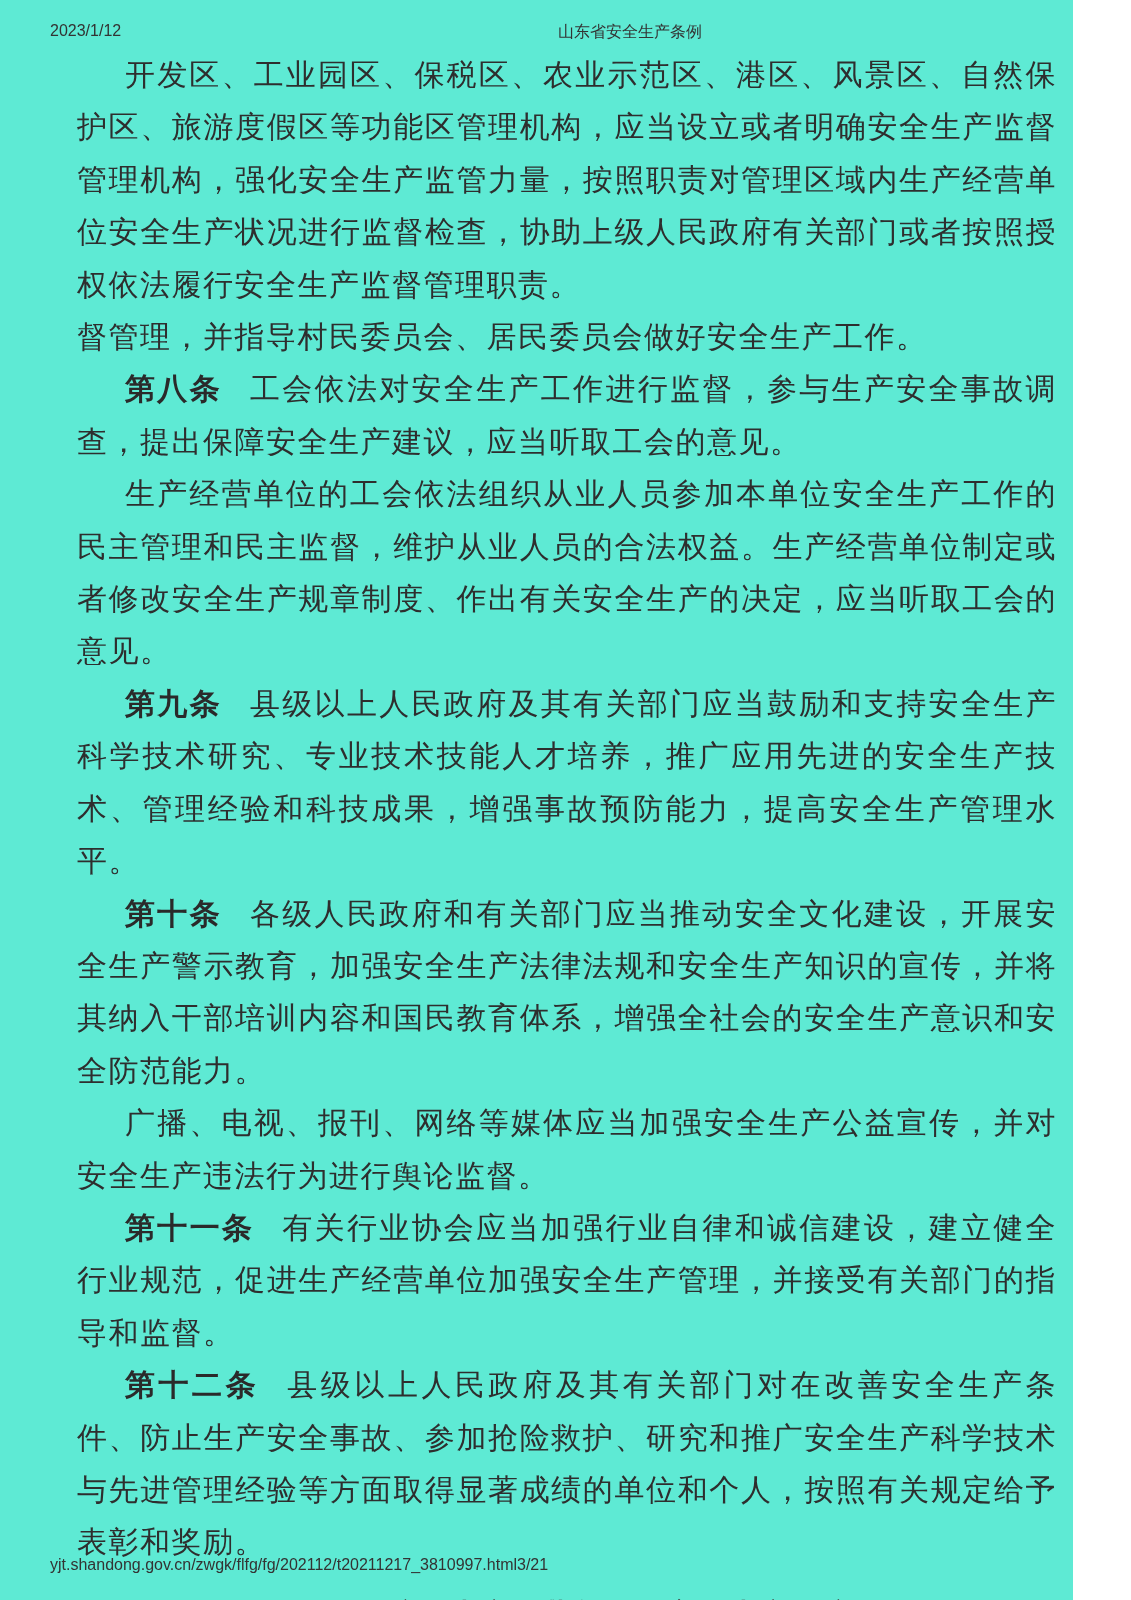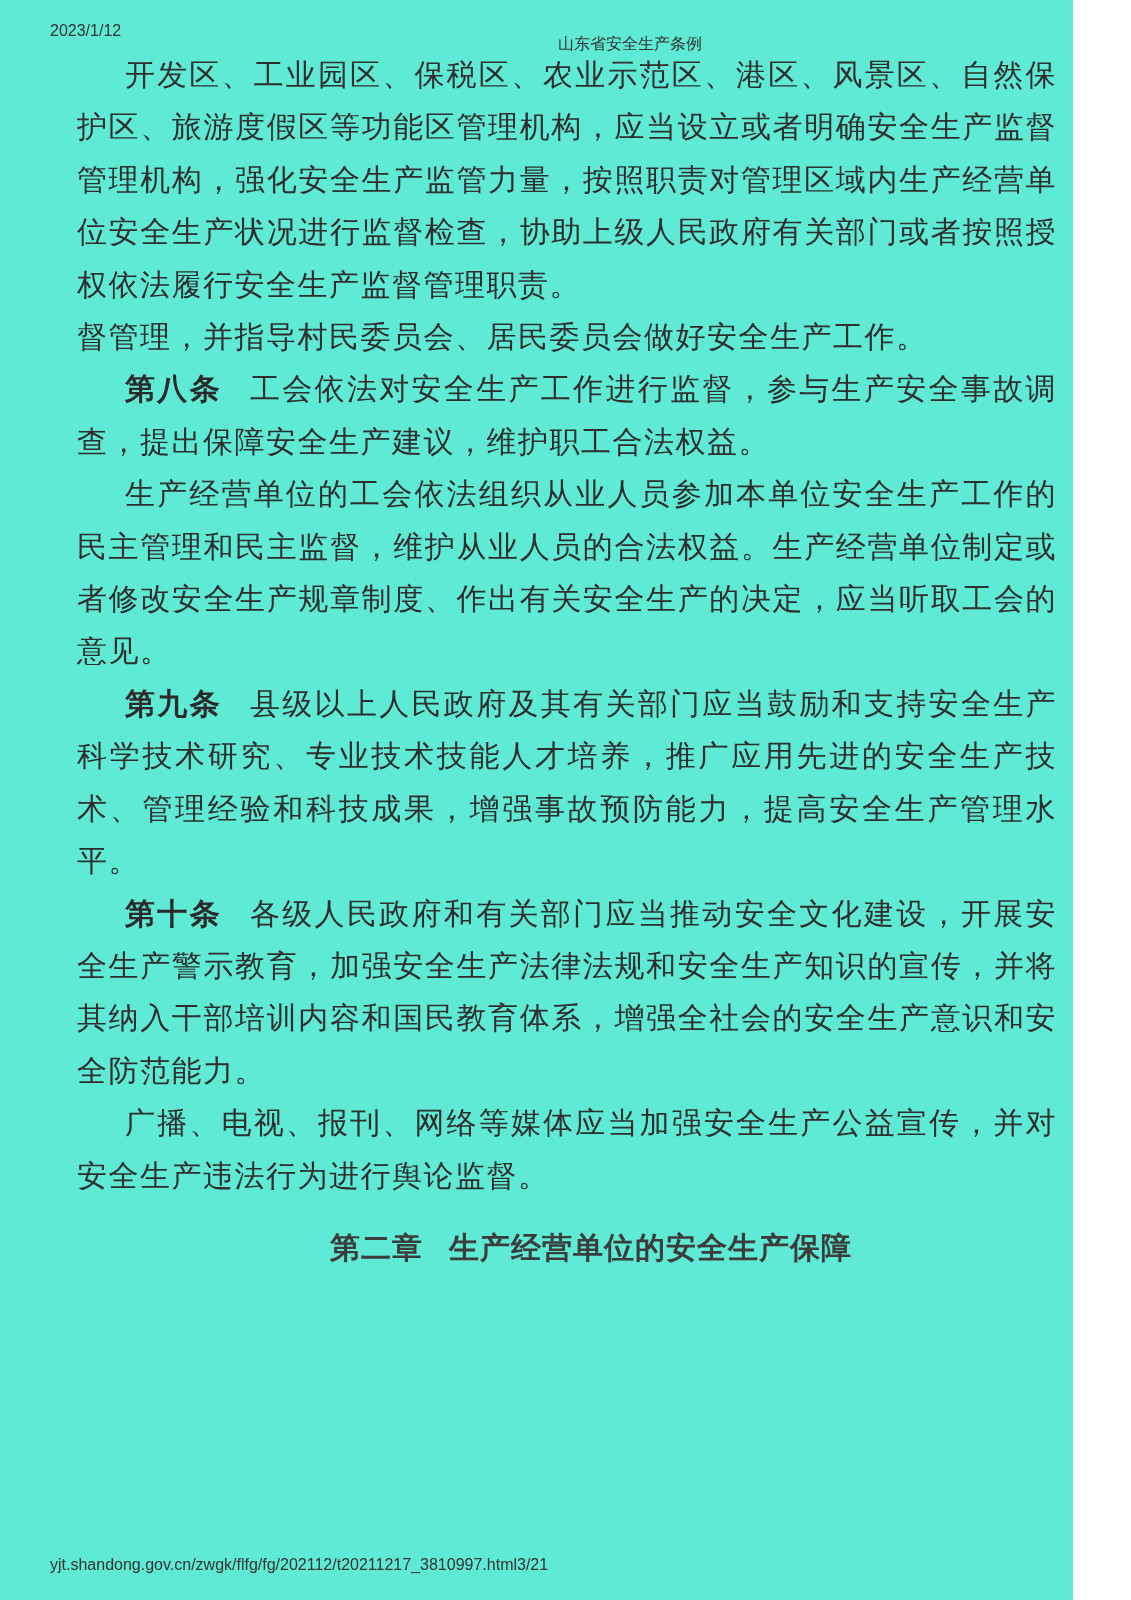--- a/index.html
+++ b/index.html
@@ -17,21 +17,21 @@
     position: absolute;
     top: 22px;
     left: 50px;
     right: 51px;
     height: 20px;
     font-family: "Liberation Sans", "DejaVu Sans", sans-serif;
     font-size: 16px;
     color: #333333;
   }
   .print-header .date { position: absolute; left: 0; top: 0; }
-  .print-header .doc-title { position: absolute; left: 508px; top: 12px; }
+  .print-header .doc-title { position: absolute; left: 508px; top: 0; }
   
   .content {
     position: absolute;
     left: 77px;
     top: 49px;
     width: 980px;
     font-size: 30px;
     line-height: 52.4px;
     letter-spacing: 1.5px;
     text-align: justify;
@@ -75,25 +75,27 @@
 <div class="page">
 
   <div class="print-header">
     <span class="date">2023/1/12</span>
     <span class="doc-title">山东省安全生产条例</span>
   </div>
 
   <div class="content">
     <p class="para"><span class="article-num"></span><span>开发区、工业园区、保税区、农业示范区、港区、风景区、自然保护区、旅游度假区等功能区管理机构，应当设立或者明确安全生产监督管理机构，强化安全生产监管力量，按照职责对管理区域内生产经营单位安全生产状况进行监督检查，协助上级人民政府有关部门或者按照授权依法履行安全生产监督管理职责。</span></p>
     <p class="para continuation"><span class="article-num"></span><span>督管理，并指导村民委员会、居民委员会做好安全生产工作。</span></p>
-    <p class="para"><span class="article-num">第八条</span><span>工会依法对安全生产工作进行监督，参与生产安全事故调查，提出保障安全生产建议，维护职工合法权益。</span></p>
+    <p class="para"><span class="article-num">第八条</span><span>工会依法对安全生产工作进行监督，参与生产安全事故调查，提出保障安全生产建议，应当听取工会的意见。</span></p>
     <p class="para"><span class="article-num"></span><span>生产经营单位的工会依法组织从业人员参加本单位安全生产工作的民主管理和民主监督，维护从业人员的合法权益。生产经营单位制定或者修改安全生产规章制度、作出有关安全生产的决定，应当听取工会的意见。</span></p>
     <p class="para"><span class="article-num">第九条</span><span>县级以上人民政府及其有关部门应当鼓励和支持安全生产科学技术研究、专业技术技能人才培养，推广应用先进的安全生产技术、管理经验和科技成果，增强事故预防能力，提高安全生产管理水平。</span></p>
     <p class="para"><span class="article-num">第十条</span><span>各级人民政府和有关部门应当推动安全文化建设，开展安全生产警示教育，加强安全生产法律法规和安全生产知识的宣传，并将其纳入干部培训内容和国民教育体系，增强全社会的安全生产意识和安全防范能力。</span></p>
     <p class="para"><span class="article-num"></span><span>广播、电视、报刊、网络等媒体应当加强安全生产公益宣传，并对安全生产违法行为进行舆论监督。</span></p>
+    <p class="para"><span class="article-num">第十一条</span><span>有关行业协会应当加强行业自律和诚信建设，建立健全行业规范，促进生产经营单位加强安全生产管理，并接受有关部门的指导和监督。</span></p>
+    <p class="para"><span class="article-num">第十二条</span><span>县级以上人民政府及其有关部门对在改善安全生产条件、防止生产安全事故、参加抢险救护、研究和推广安全生产科学技术与先进管理经验等方面取得显著成绩的单位和个人，按照有关规定给予表彰和奖励。</span></p>
 
     <div class="chapter-heading">
       <span class="chapter-num">第二章</span><span>生产经营单位的安全生产保障</span>
     </div>
   </div>
 
   <div class="print-footer">
     <span>yjt.shandong.gov.cn/zwgk/flfg/fg/202112/t20211217_3810997.html</span>
     <span>3/21</span>
   </div>

